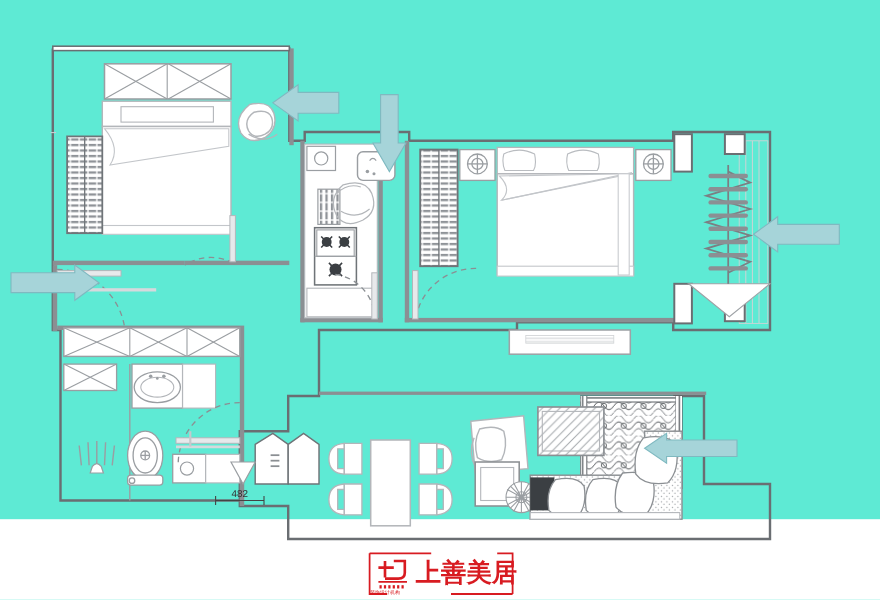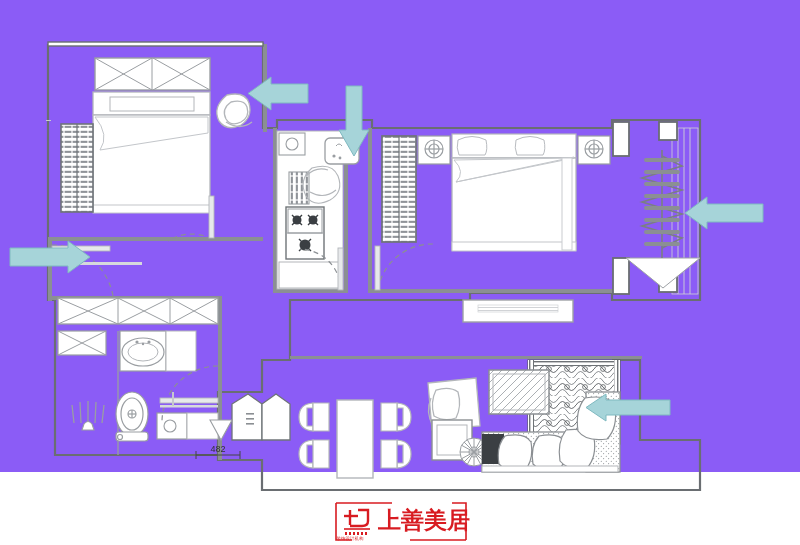--- a/index.html
+++ b/index.html
@@ -1,17 +1,17 @@
 <!DOCTYPE html>
 <html><head>
 <meta charset="utf-8">
 <style>
   html,body{margin:0;padding:0;background:#ffffff;}
   body{width:800px;height:545px;overflow:hidden;font-family:"Liberation Sans",sans-serif;}
-  #stage{position:relative;width:800px;height:472px;background:#8b5cf6;}
+  #stage{position:relative;width:800px;height:472px;background:#5eead4;}
   svg{display:block;}
   .lbl{font-family:"Liberation Sans",sans-serif;}
 </style>
 </head>
 <body>
 
 <div id="stage">
   <svg id="plan" width="800" height="545" viewBox="0 0 800 545">
 
     <defs>

